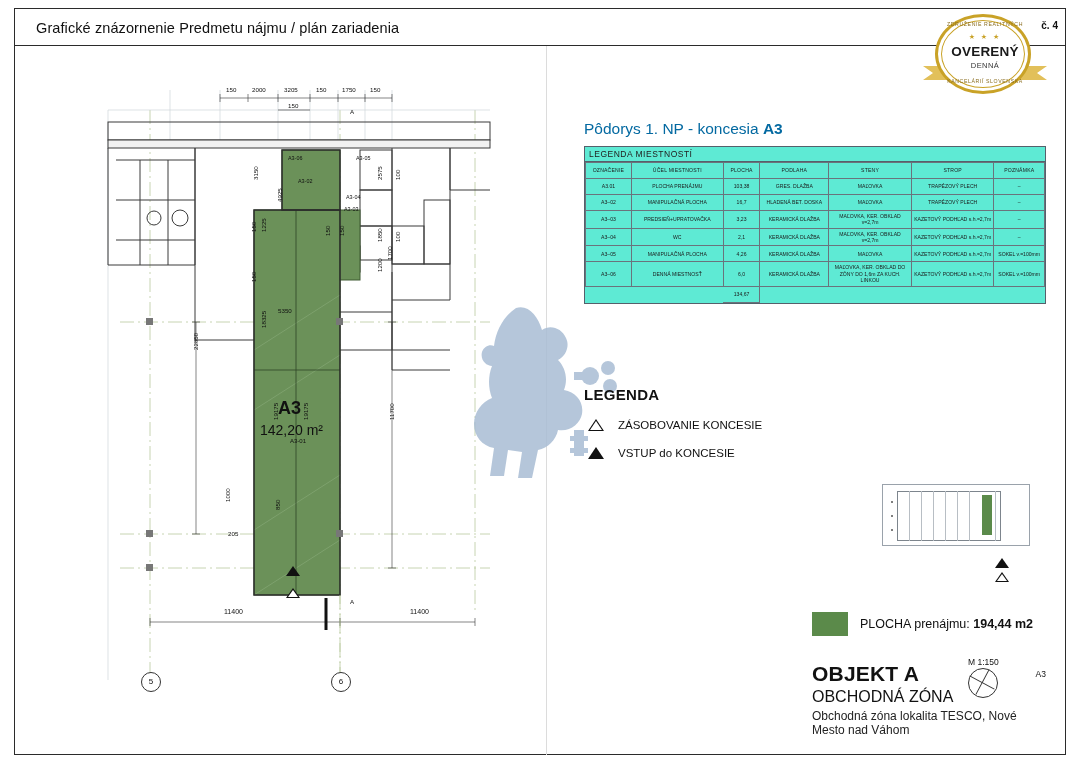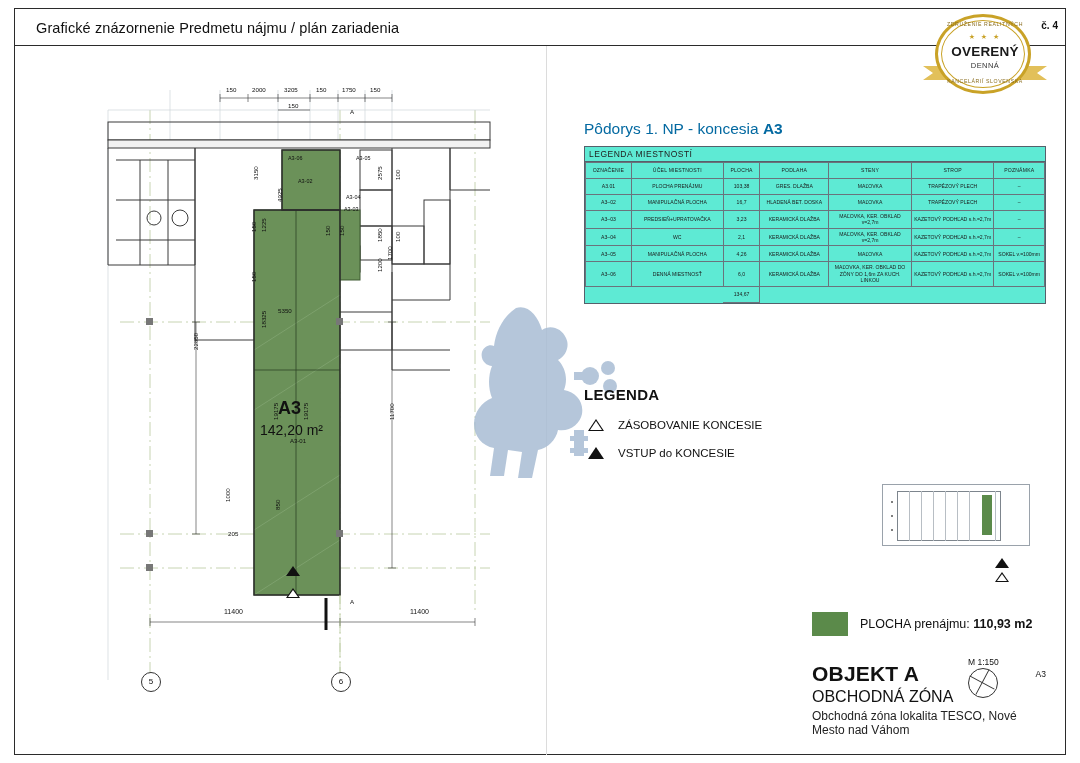--- a/index.html
+++ b/index.html
@@ -780,21 +780,21 @@
     <div class="greenblk"></div>
     <div class="dot" style="left:8px; top:16px;"></div>
     <div class="dot" style="left:8px; top:30px;"></div>
     <div class="dot" style="left:8px; top:44px;"></div>
   </div>
   <div class="kp-tri"></div>
   <div class="kp-tri2"></div>
 
   <div class="area-legend">
     <div class="area-swatch"></div>
-    <div class="txt"><span>PLOCHA prenájmu: </span><b>110,93 m2</b></div>
+    <div class="txt"><span>PLOCHA prenájmu: </span><b>194,44 m2</b></div>
   </div>
 
   <div class="titleblock">
     <div class="objekt">OBJEKT  A</div>
     <div class="zona">OBCHODNÁ ZÓNA</div>
     <div class="zona-sub">Obchodná zóna lokalita TESCO, Nové Mesto nad Váhom</div>
   </div>
   <div class="scalebox">
     <div class="m">M 1:150</div>
     <div class="a3">A3</div>

